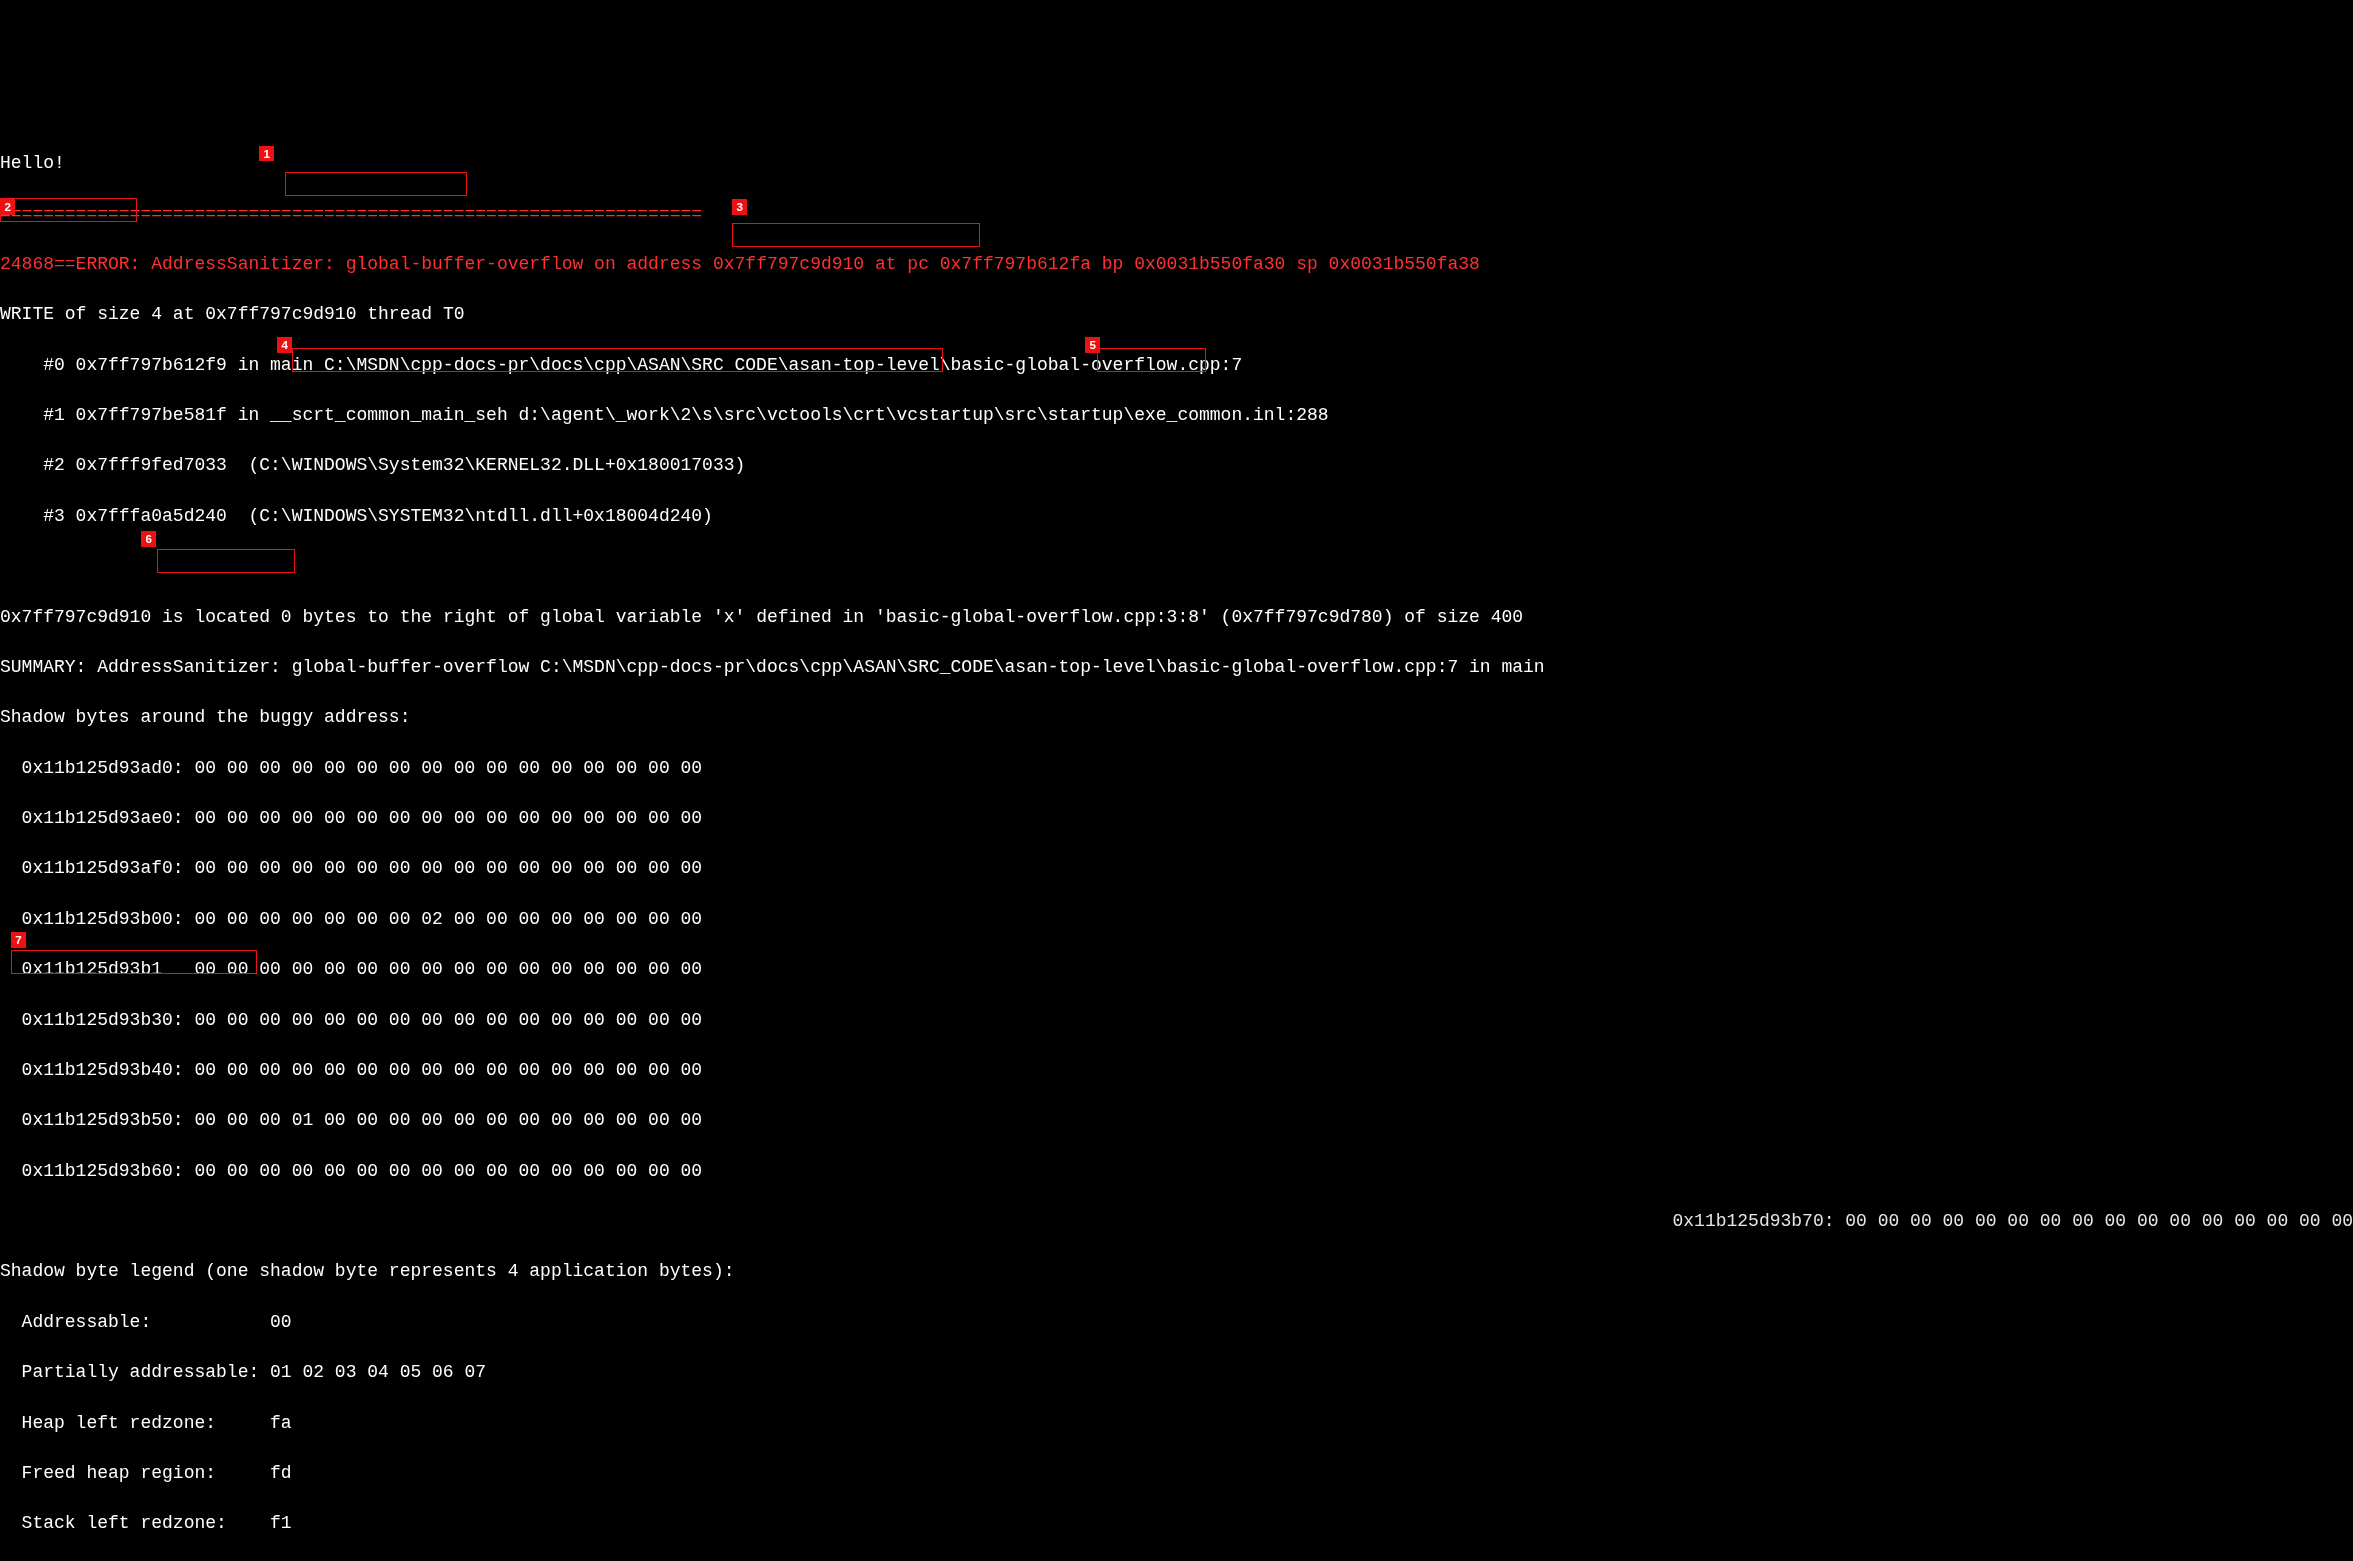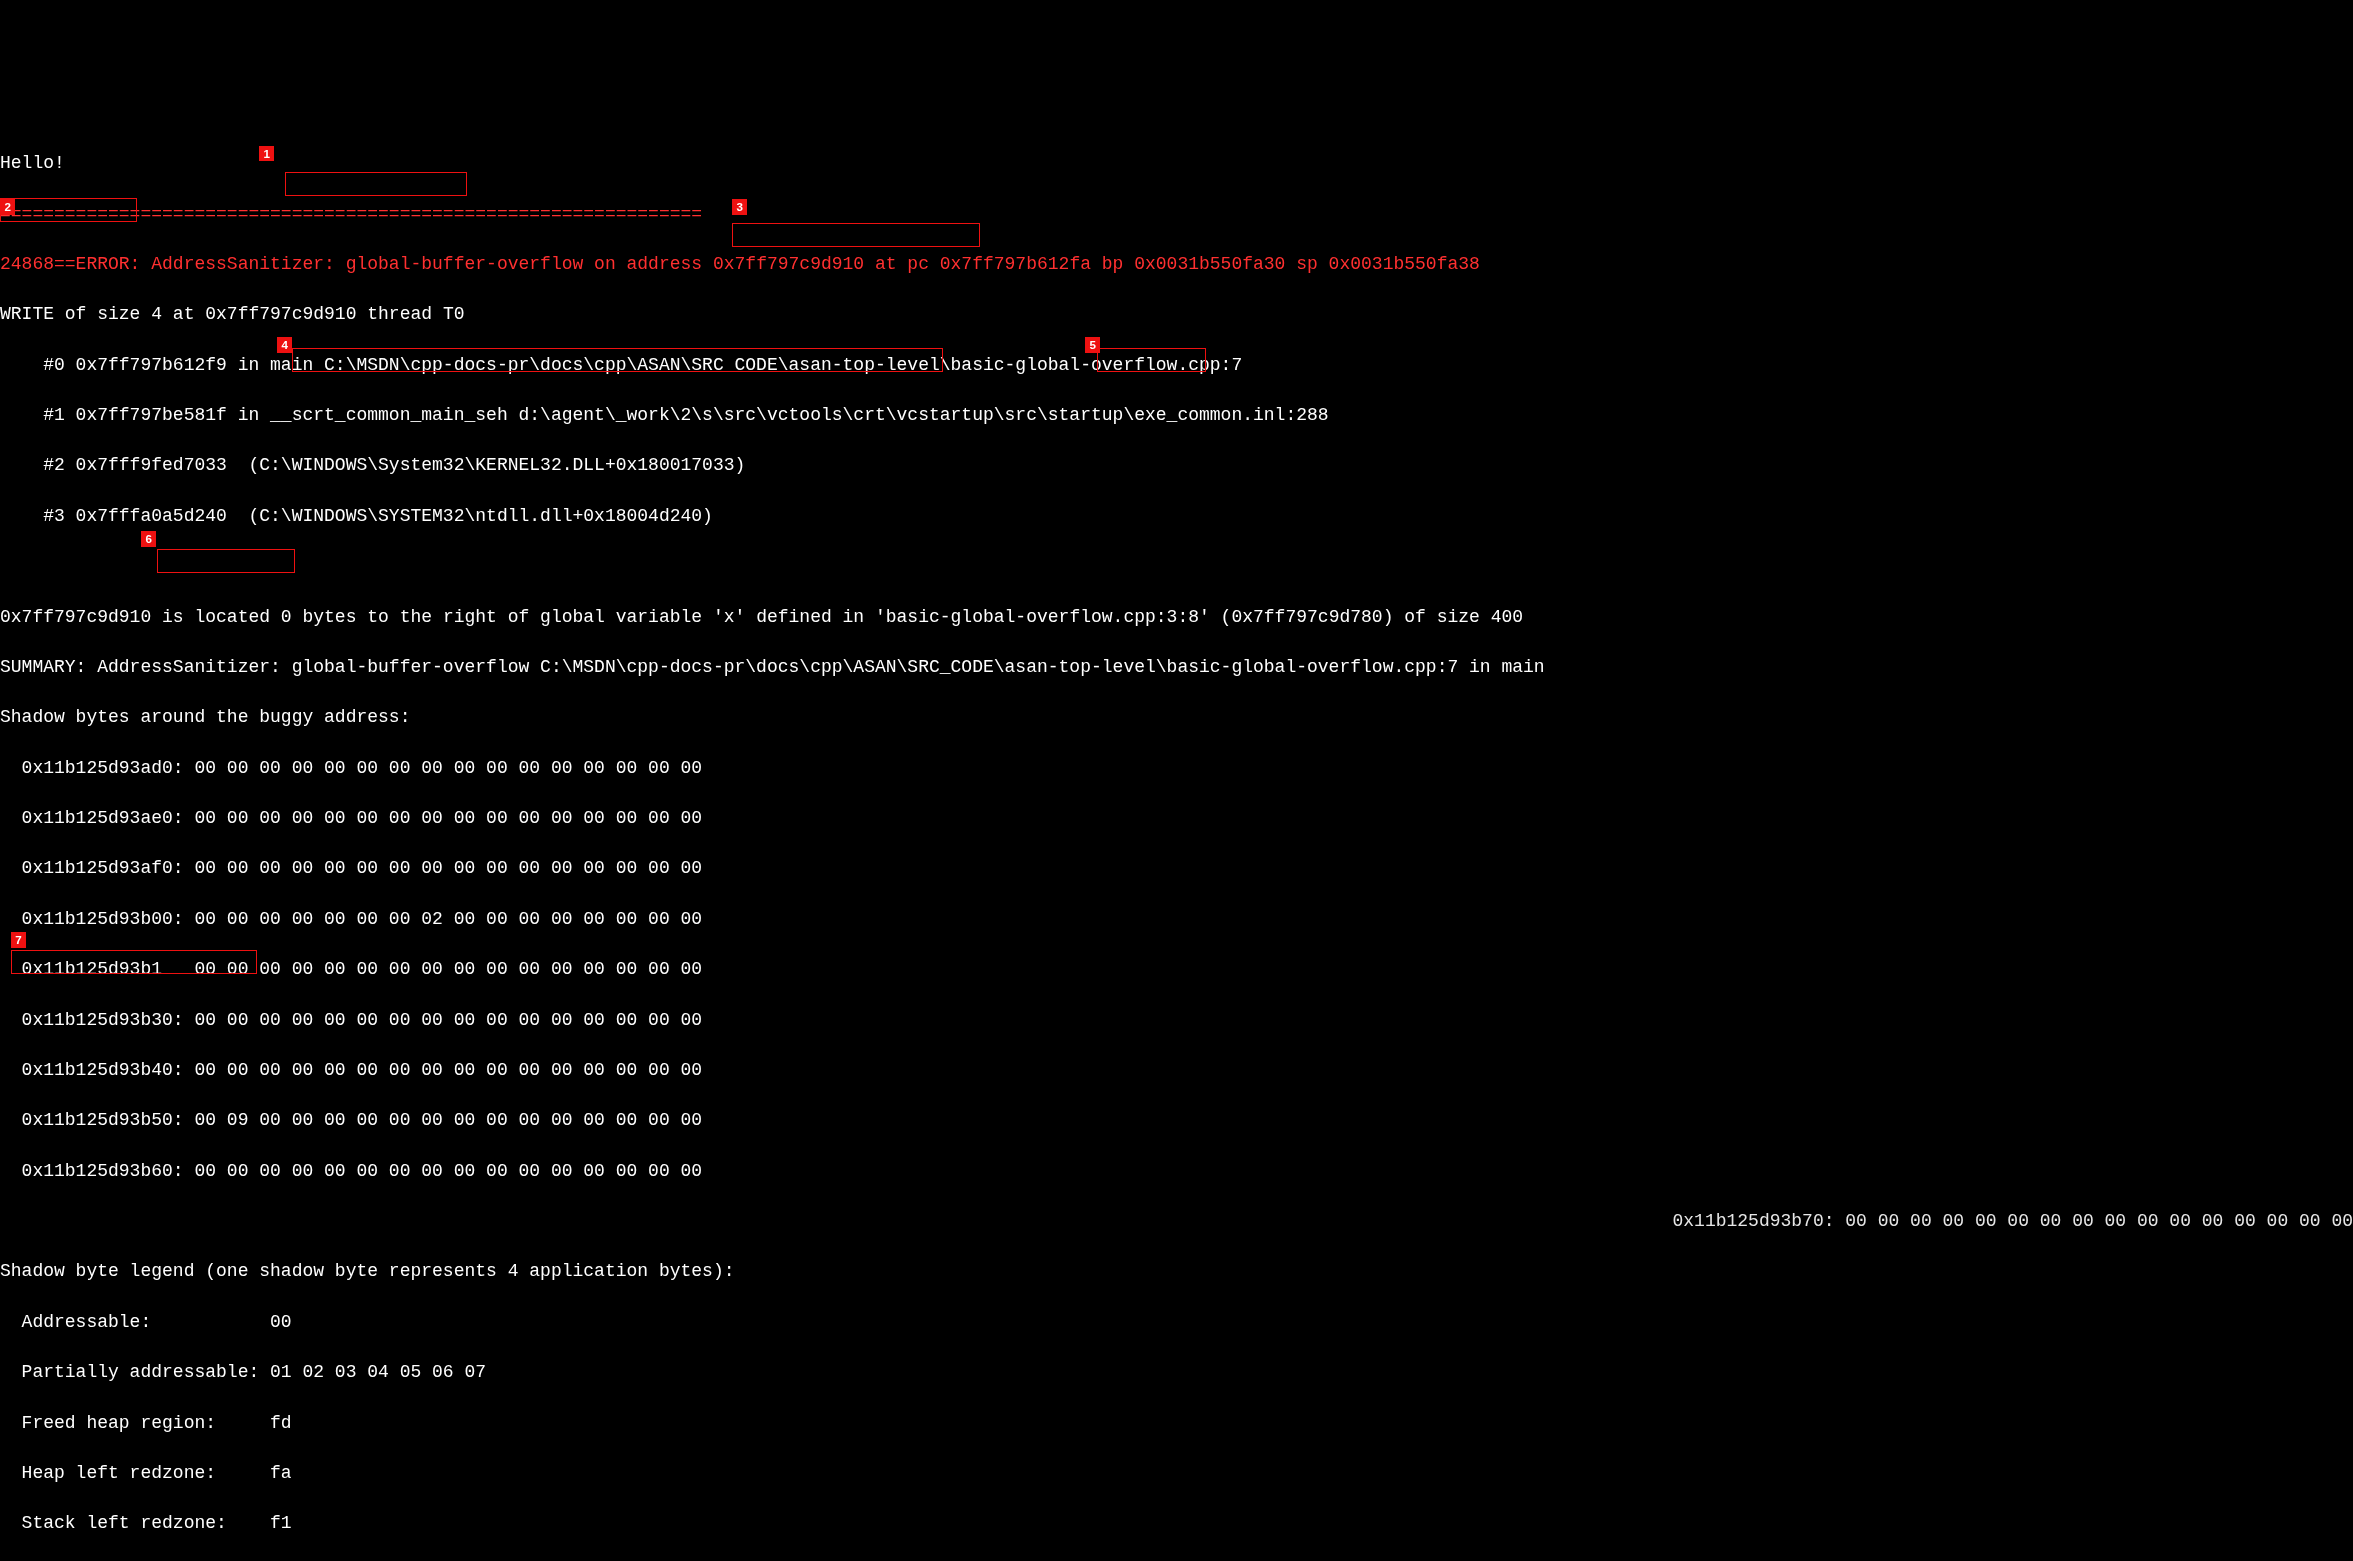--- a/index.html
+++ b/index.html
@@ -65,28 +65,28 @@
 <span class="line"><span>0x7ff797c9d910 is located 0 bytes </span><span>to the right of global variable 'x' defined in 'basic-global-overflow.cpp:3:8'</span><span> (0x7ff797c9d780) </span><span>of size 400</span></span>
 <span class="line">SUMMARY: AddressSanitizer: global-buffer-overflow C:\MSDN\cpp-docs-pr\docs\cpp\ASAN\SRC_CODE\asan-top-level\basic-global-overflow.cpp:7 in main</span>
 <span class="line">Shadow bytes around the buggy address:</span>
 <span class="line">  0x11b125d93ad0: 00 00 00 00 00 00 00 00 00 00 00 00 00 00 00 00</span>
 <span class="line">  0x11b125d93ae0: 00 00 00 00 00 00 00 00 00 00 00 00 00 00 00 00</span>
 <span class="line">  0x11b125d93af0: 00 00 00 00 00 00 00 00 00 00 00 00 00 00 00 00</span>
 <span class="line">  0x11b125d93b00: 00 00 00 00 00 00 00 02 00 00 00 00 00 00 00 00</span>
 <span class="line">  0x11b125d93b1   00 00 00 00 00 00 00 00 00 00 00 00 00 00 00 00</span>
 <span class="line">  0x11b125d93b30: 00 00 00 00 00 00 00 00 00 00 00 00 00 00 00 00</span>
 <span class="line">  0x11b125d93b40: 00 00 00 00 00 00 00 00 00 00 00 00 00 00 00 00</span>
-<span class="line">  0x11b125d93b50: 00 09 00 00 00 00 00 00 00 00 00 00 00 00 00 00</span>
+<span class="line">  0x11b125d93b50: 00 00 00 01 00 00 00 00 00 00 00 00 00 00 00 00</span>
 <span class="line">  0x11b125d93b60: 00 00 00 00 00 00 00 00 00 00 00 00 00 00 00 00</span>
 <span class="line dotted">  0x11b125d93b70: 00 00 00 00 00 00 00 00 00 00 00 00 00 00 00 00</span>
 <span class="line">Shadow byte legend (one shadow byte represents 4 application bytes):</span>
 <span class="line">  Addressable:           00</span>
 <span class="line">  Partially addressable: 01 02 03 04 05 06 07</span>
+<span class="line">  Heap left redzone:     fa</span>
 <span class="line">  Freed heap region:     fd</span>
-<span class="line">  Heap left redzone:     fa</span>
 <span class="line">  Stack left redzone:    f1</span>
 
 
 
 
 
 
 
 
 

